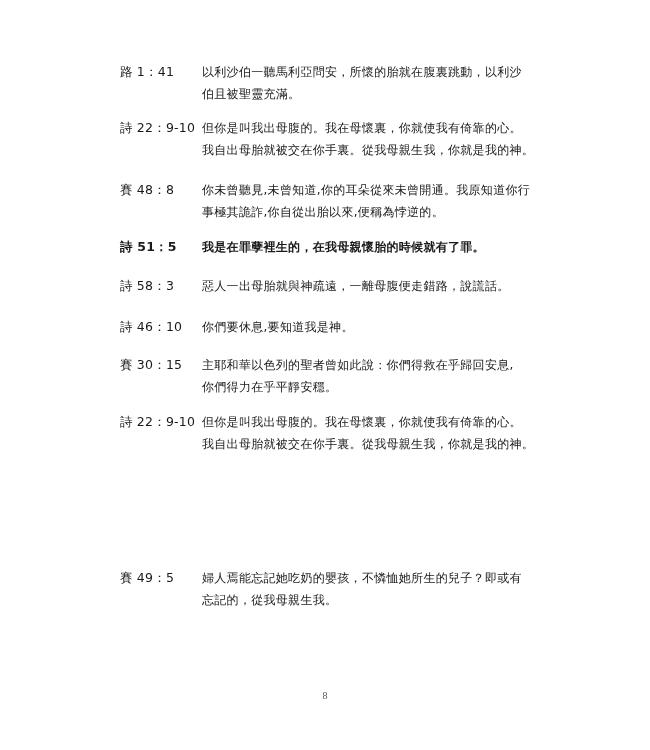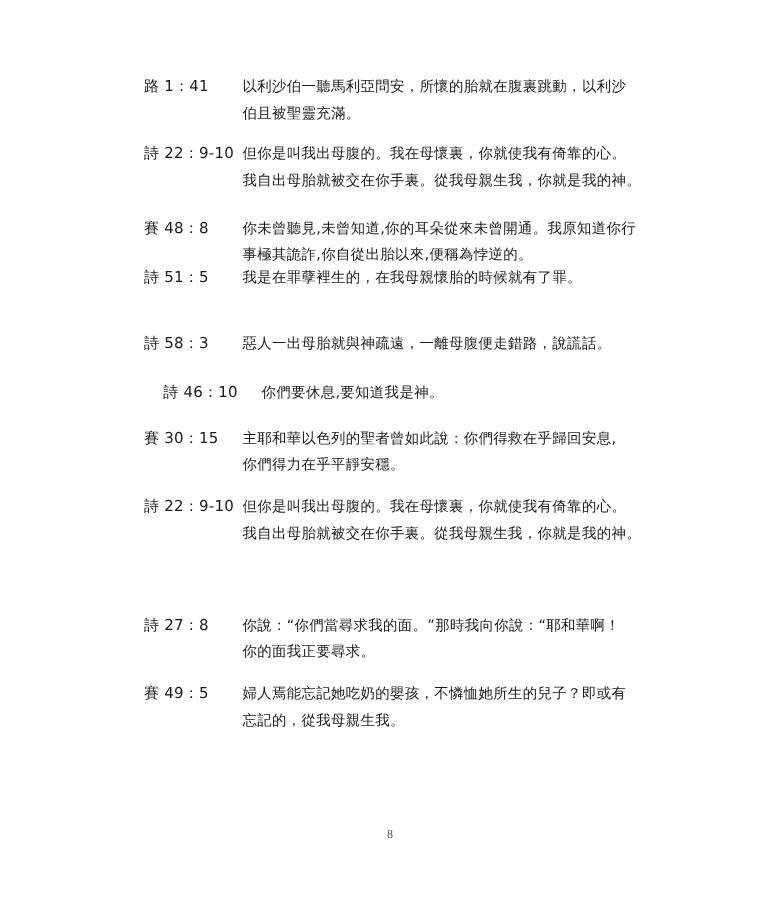--- a/index.html
+++ b/index.html
@@ -81,35 +81,35 @@
   </div>
 
   <div class="entry" style="top:179px;">
     <div class="ref">賽 48：8</div>
     <div class="verse">
       <span class="line">你未曾聽見,未曾知道,你的耳朵從來未曾開通。我原知道你行</span>
       <span class="line">事極其詭詐,你自從出胎以來,便稱為悖逆的。</span>
     </div>
   </div>
 
-  <div class="entry" style="top:220px;">
+  <div class="entry" style="top:236px;font-weight:bold;">
     <div class="ref">詩 51：5</div>
     <div class="verse">
       <span class="line">我是在罪孽裡生的，在我母親懷胎的時候就有了罪。</span>
     </div>
   </div>
 
   <div class="entry" style="top:275px;justify-content:flex-end;">
     <div class="ref">詩 58：3</div>
     <div class="verse">
       <span class="line">惡人一出母胎就與神疏遠，一離母腹便走錯路，說謊話。</span>
     </div>
   </div>
 
-  <div class="entry" style="top:316px;margin-left:16px;">
+  <div class="entry" style="top:316px;">
     <div class="ref">詩 46：10</div>
     <div class="verse">
       <span class="line">你們要休息,要知道我是神。</span>
     </div>
   </div>
 
   <div class="entry" style="top:354px;">
     <div class="ref">賽 30：15</div>
     <div class="verse">
       <span class="line">主耶和華以色列的聖者曾如此說：你們得救在乎歸回安息,</span>
@@ -119,27 +119,20 @@
 
   <div class="entry" style="top:411px;">
     <div class="ref">詩 22：9-10</div>
     <div class="verse">
       <span class="line">但你是叫我出母腹的。我在母懷裏，你就使我有倚靠的心。</span>
       <span class="line">我自出母胎就被交在你手裏。從我母親生我，你就是我的神。</span>
     </div>
   </div>
 
 
-  <div class="entry" style="top:510px;">
-    <div class="ref">詩 27：8</div>
-    <div class="verse">
-      <span class="line">你說：“你們當尋求我的面。”那時我向你說：“耶和華啊！</span>
-      <span class="line">你的面我正要尋求。</span>
-    </div>
-  </div>
 
   <div class="entry" style="top:567px;">
     <div class="ref">賽 49：5</div>
     <div class="verse">
       <span class="line">婦人焉能忘記她吃奶的嬰孩，不憐恤她所生的兒子？即或有</span>
       <span class="line">忘記的，從我母親生我。</span>
     </div>
   </div>
 
   <div class="page-number">8</div>

